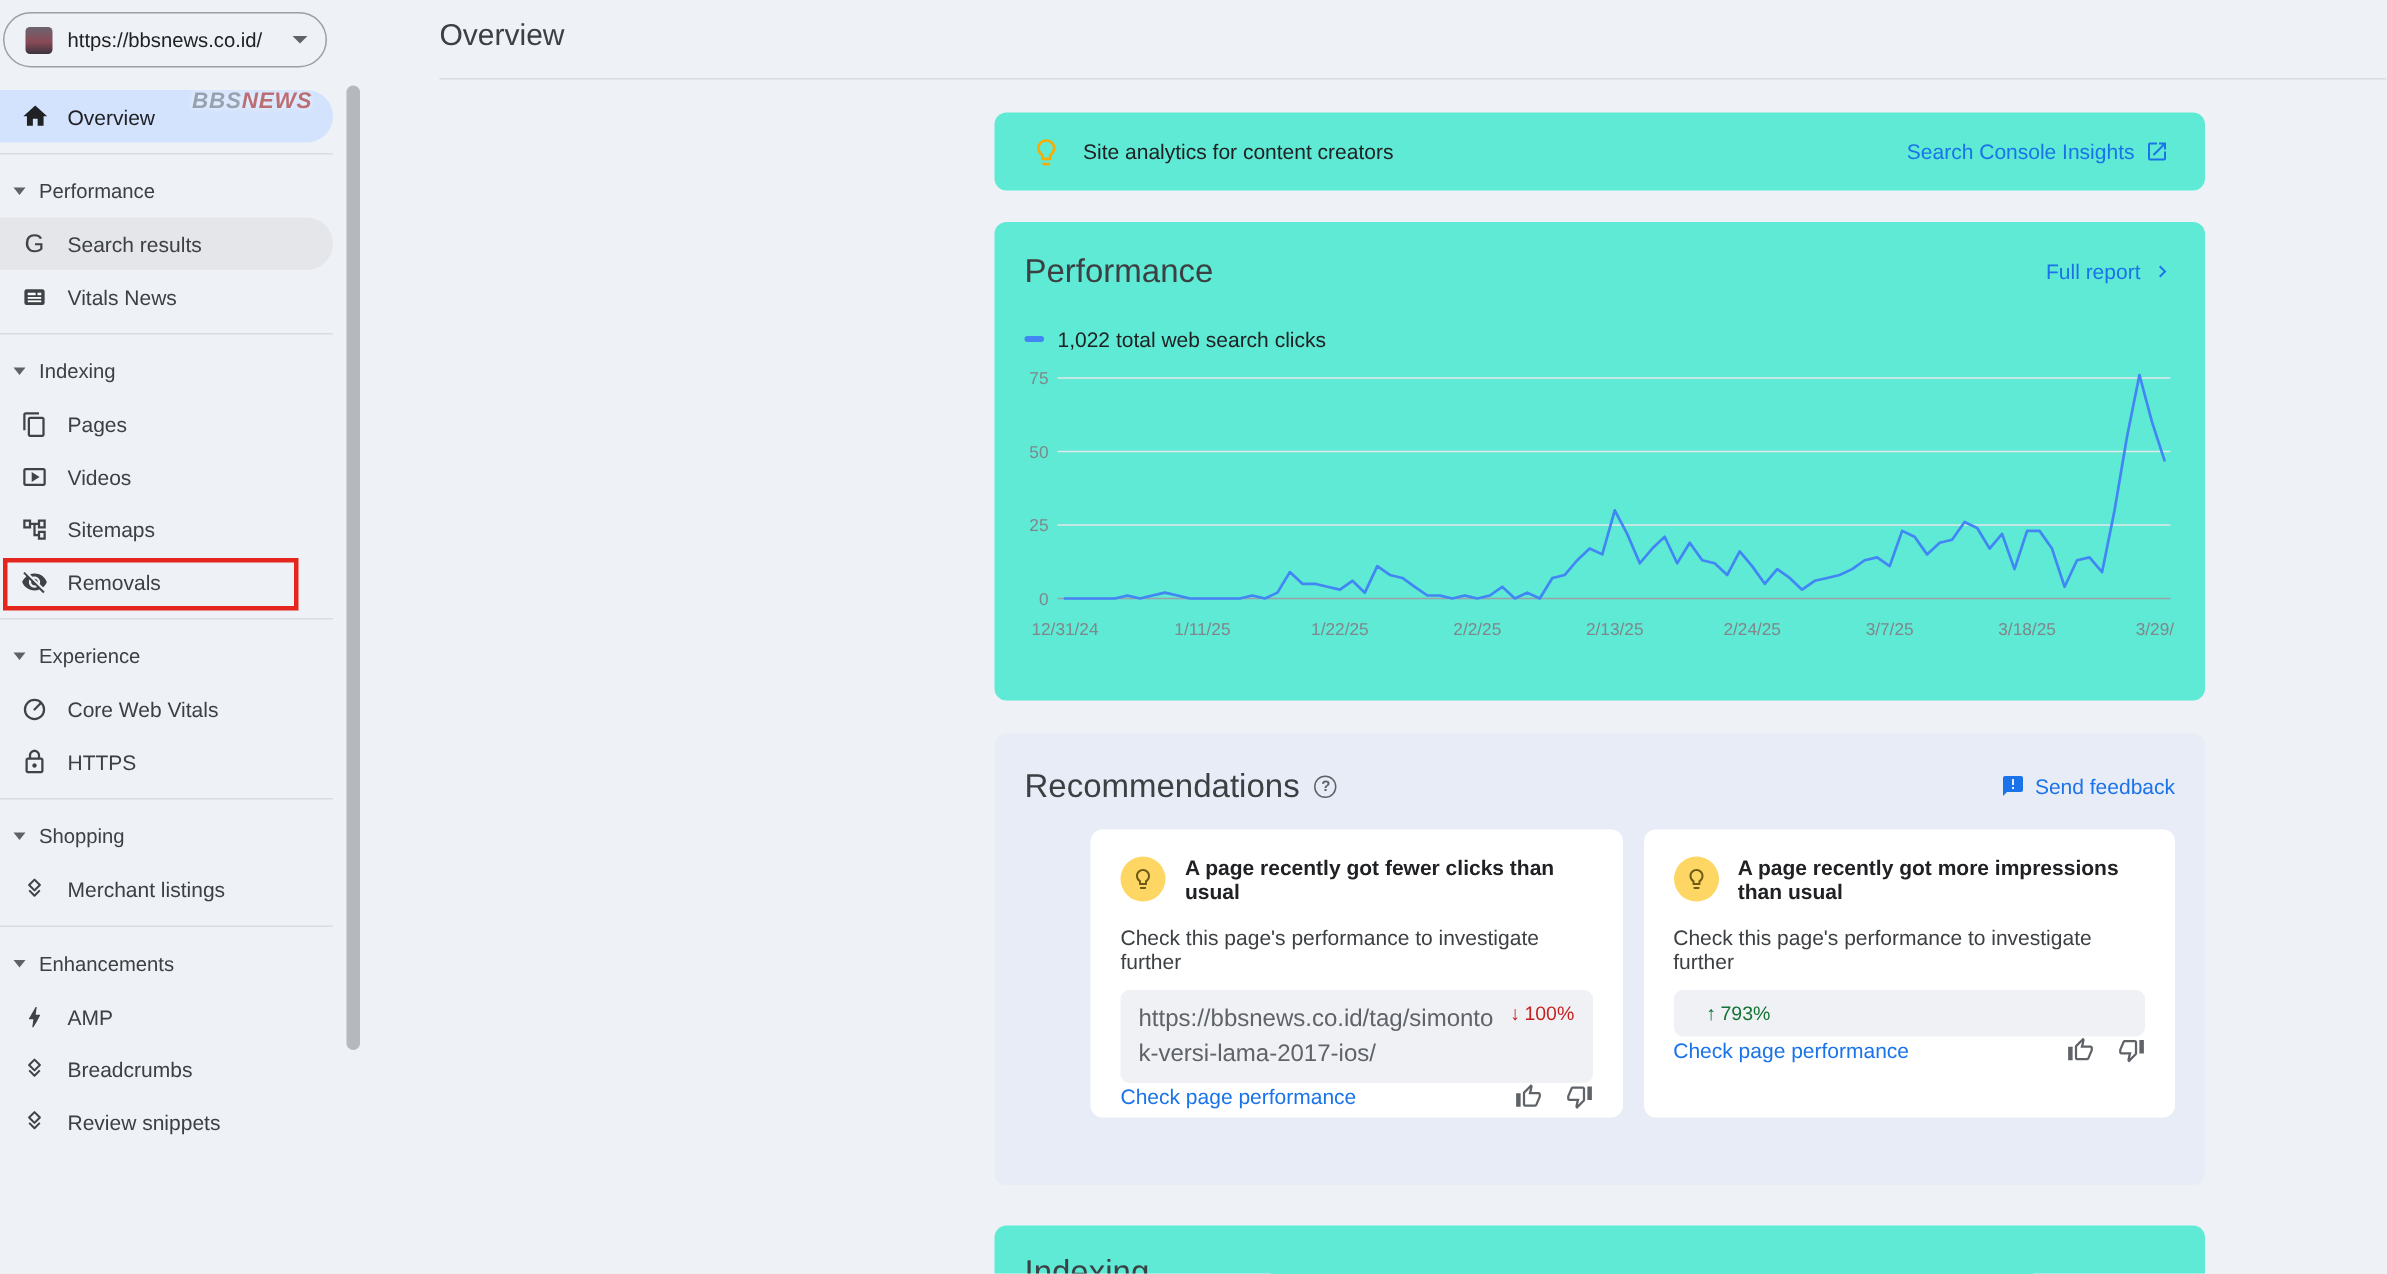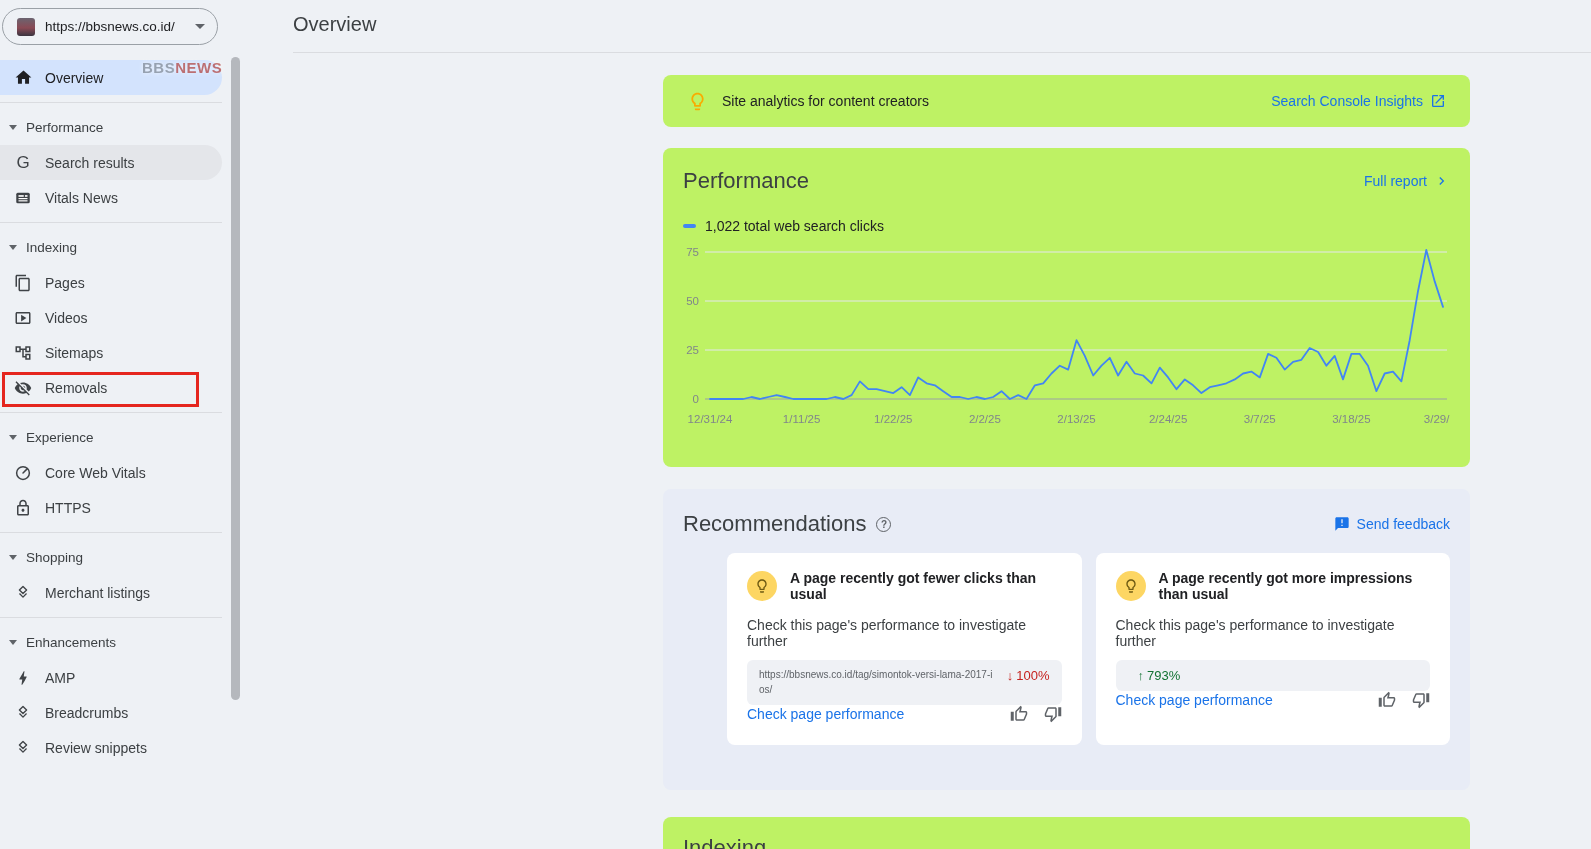--- a/index.html
+++ b/index.html
@@ -34,38 +34,38 @@
   .nav-item.active-gray { background:#e4e6ea; }
   .nav-sep { height:1px; background:#dadce0; margin:7px 0; }
   .nav-header {
     height:35px; display:flex; align-items:center; gap:9px; padding-left:9px;
     font-size:13.5px; color:#3c4043; cursor:pointer;
   }
   .sec-tri { width:0; height:0; border-left:4.5px solid transparent; border-right:4.5px solid transparent;
     border-top:5px solid #5f6368; flex:none; }
   .g-glyph { font-size:17px; font-weight:500; color:#3f4347; line-height:1; }
   .watermark {
-    position:absolute; left:142px; top:59px; font-size:15px; font-weight:700;
-    letter-spacing:.5px; opacity:.7; pointer-events:none; text-shadow:0 0 4px #fff;
+    position:absolute; left:128px; top:59px; font-size:15px; font-weight:700;
+    letter-spacing:.5px; opacity:.7; pointer-events:none; text-shadow:0 0 4px #fff;font-style:italic;
   }
   .watermark .wm1 { color:#7f8791; }
   .watermark .wm2 { color:#b23f3a; }
   .annotation-box {
     position:absolute; left:2px; top:372px; width:197px; height:35px;
     border:3px solid #e5261f; pointer-events:none; z-index:5;
   }
   .scroll-thumb {
     position:absolute; left:231px; top:57px; width:9px; height:643px;
     background:#b5b8bd; border-radius:5px; cursor:pointer;
   }
   
   .main-title { position:absolute; left:293px; top:13px; font-size:20px; color:#3c4043; }
   .main-divider { position:absolute; left:293px; top:52px; right:0; height:1px; background:#dadce0; }
   .content { position:absolute; left:663px; top:0; width:807px; }
-  .card { background:#bef264; border-radius:8px; position:absolute; left:0; width:807px; }
+  .card { background:#5eead4; border-radius:8px; position:absolute; left:0; width:807px; }
   .banner { top:75px; height:52px; display:flex; align-items:center; padding:0 24px; gap:14px; }
   .banner-text { font-size:14px; color:#202124; flex:1; }
   .blue-link { color:#1a73e8; font-size:14px; font-weight:500; text-decoration:none;
     display:flex; align-items:center; gap:7px; cursor:pointer; }
   .perf-card { top:148px; height:319px; padding:20px 20px 0 20px; }
   .card-head { display:flex; align-items:center; justify-content:space-between; }
   .card-title { font-size:22px; color:#3c4043; font-weight:400; }
   .legend-row { display:flex; align-items:center; gap:9px; margin-top:24px; }
   .legend-dash { width:13px; height:4px; border-radius:2px; }
   .legend-label { font-size:14px; color:#202124; }
@@ -77,21 +77,21 @@
     font-weight:700; cursor:pointer; }
   .rec-cards { display:flex; gap:14px; margin-top:16px;padding-left:44px; }
   .rec-item { flex:1; background:#fff; border-radius:8px; height:192px; padding:17px 20px; }
   .rec-row1 { display:flex; align-items:center; gap:13px; }
   .bulb-circle { width:30px; height:30px; border-radius:50%; background:#fdd663;
     display:flex; align-items:center; justify-content:center; flex:none; }
   .rec-title { font-size:14px; font-weight:700; color:#202124; }
   .rec-body { font-size:14px; color:#3c4043; margin-top:15px; }
   .url-chip { margin-top:11px; background:#eff1f5; border-radius:6px; padding:8px 12px;
     display:flex; align-items:flex-start; }
-  .chip-url { flex:1; font-size:10px; color:#5f6368; line-height:1.45; word-break:break-all; }
+  .chip-url { flex:1; font-size:16px; color:#5f6368; line-height:1.45; word-break:break-all; }
   .chip-delta { margin-left:10px; font-size:13px; white-space:nowrap; display:flex; align-items:center; gap:3px; font-weight:500; }
   .delta-down { color:#c5221f; }
   .delta-up { color:#137333; }
   .rec-row4 { display:flex; align-items:center; justify-content:space-between; }
   .thumbs { display:flex; gap:16px; }
   .thumb-btn { cursor:pointer; display:flex; }
   .indexing-card { top:817px; height:90px; padding:18px 20px; }
   svg text { font-family:"Liberation Sans", sans-serif; }
 </style>
 </head>

